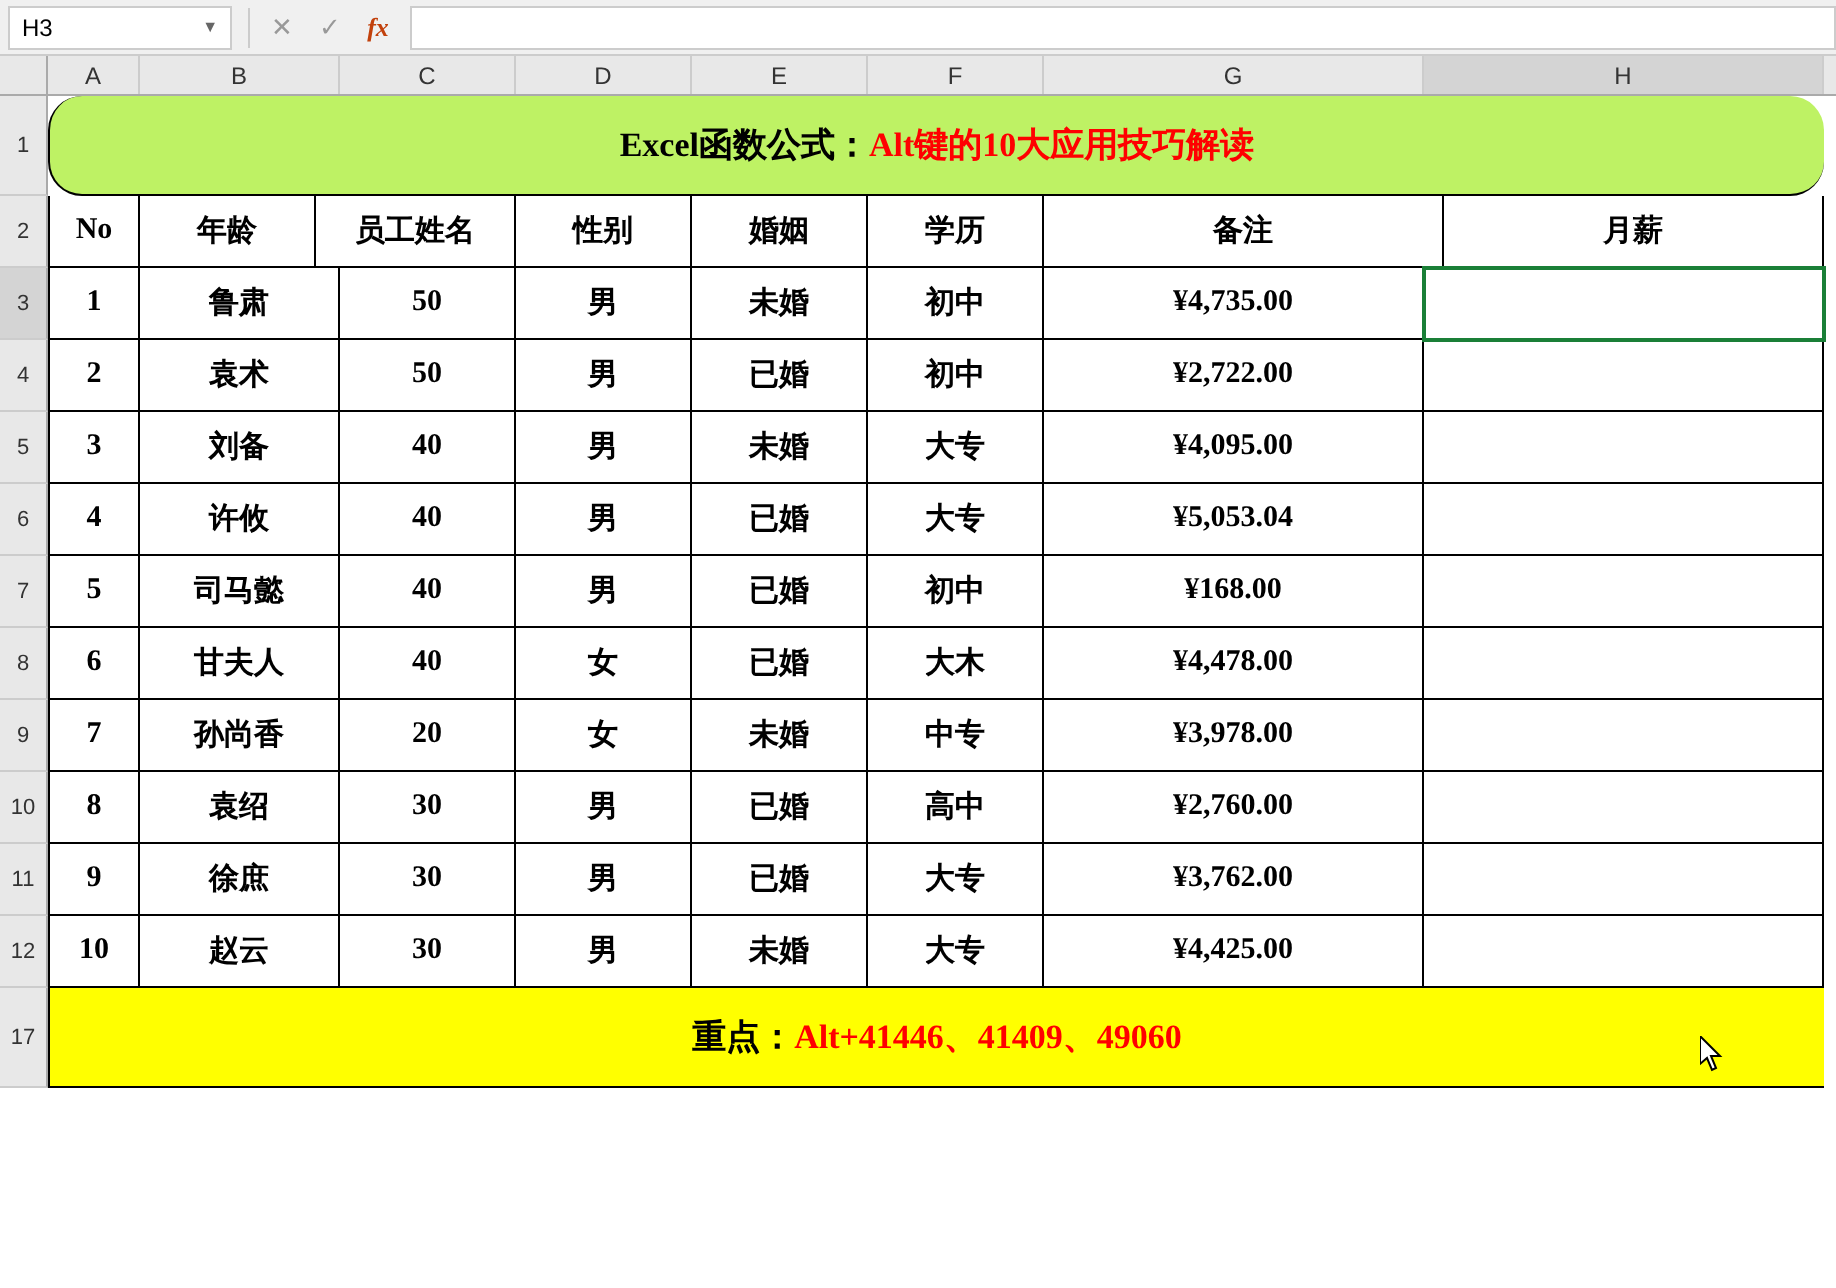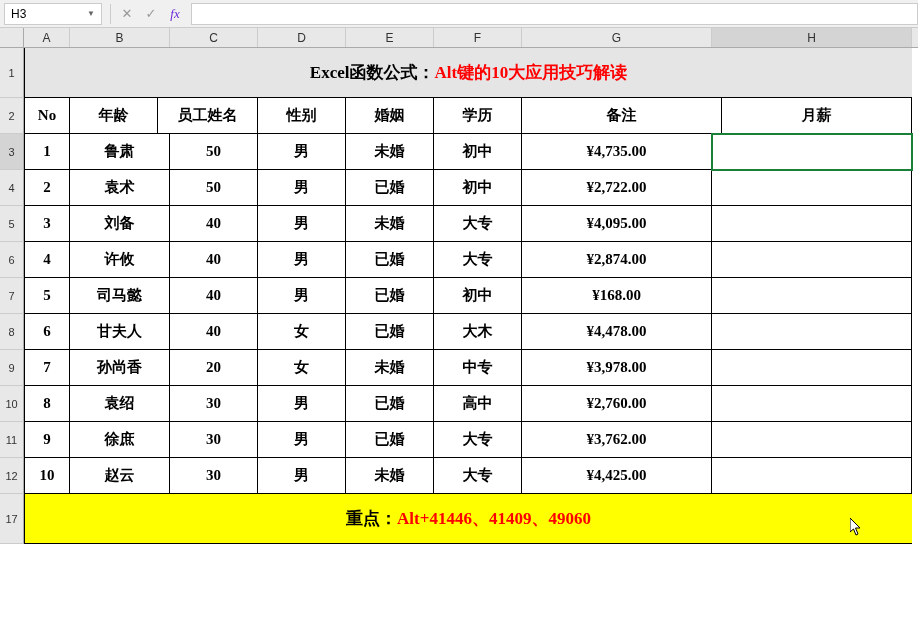--- a/index.html
+++ b/index.html
@@ -7,34 +7,34 @@
     
     .formula-bar {
       display: flex;
       align-items: center;
       height: 28px;
       background: #f0f0f0;
       border-bottom: 1px solid #ccc;
       font-size: 12px;
     }
     .name-box {
-      width: 98px;
+      width: 112px;
       height: 22px;
       margin: 0 4px;
       background: #fff;
       border: 1px solid #ccc;
       display: flex;
       align-items: center;
       padding: 0 6px;
       justify-content: space-between;
     }
     .name-box .dd { color: #666; font-size: 8px; }
     .fb-divider { width: 1px; height: 20px; background: #ccc; margin: 0 4px; }
     .fb-btn { width: 24px; text-align: center; color: #999; cursor: default; font-size: 13px; }
-    .fb-btn.fx { font-style: italic; font-family: serif; color: #6d28d9; }
+    .fb-btn.fx { font-style: italic; font-family: serif; color: #c2410c; font-weight: bold; }
     .fx-input { flex: 1; height: 22px; background: #fff; border: 1px solid #ccc; margin-left: 4px; padding: 0 6px; }
     
     .sheet-area { position: relative; }
     
     .col-headers {
       display: flex;
       height: 20px;
       background: #e8e8e8;
       border-bottom: 1px solid #aaa;
     }
@@ -75,21 +75,21 @@
       font-family: SimSun, serif;
       padding: 0 4px;
       background: #fff;
     }
     
     .title-row .cell {
       background: #ffff00;
       font-size: 17px;
       border-right: 1px solid #000;
     }
-    .title-row .merged { border-right: none; background: #e5e5e5; }
+    .title-row .merged { border-right: none; background: #bef264; border-radius: 17px; }
     .title-text-black { color: #000; }
     .title-text-red { color: #ff0000; }
     
     .footer-row .cell { background: #ffff00; font-size: 17px; }
     .footer-row .merged { border-right: none; background: #ffff00; }
     
     .w-a { width: 46px; }
     .w-b { width: 100px; }
     .w-c { width: 88px; }
     .w-d { width: 88px; }
@@ -198,21 +198,21 @@
         <div class="cell w-h h-data"></div>
       </div>
       <div class="grid-row">
         <div class="rh h-data">6</div>
         <div class="cell w-a left-edge h-data">4</div>
         <div class="cell w-b h-data">许攸</div>
         <div class="cell w-c h-data">40</div>
         <div class="cell w-d h-data">男</div>
         <div class="cell w-e h-data">已婚</div>
         <div class="cell w-f h-data">大专</div>
-        <div class="cell w-g h-data">¥2,874.00</div>
+        <div class="cell w-g h-data">¥5,053.04</div>
         <div class="cell w-h h-data"></div>
       </div>
       <div class="grid-row">
         <div class="rh h-data">7</div>
         <div class="cell w-a left-edge h-data">5</div>
         <div class="cell w-b h-data">司马懿</div>
         <div class="cell w-c h-data">40</div>
         <div class="cell w-d h-data">男</div>
         <div class="cell w-e h-data">已婚</div>
         <div class="cell w-f h-data">初中</div>

